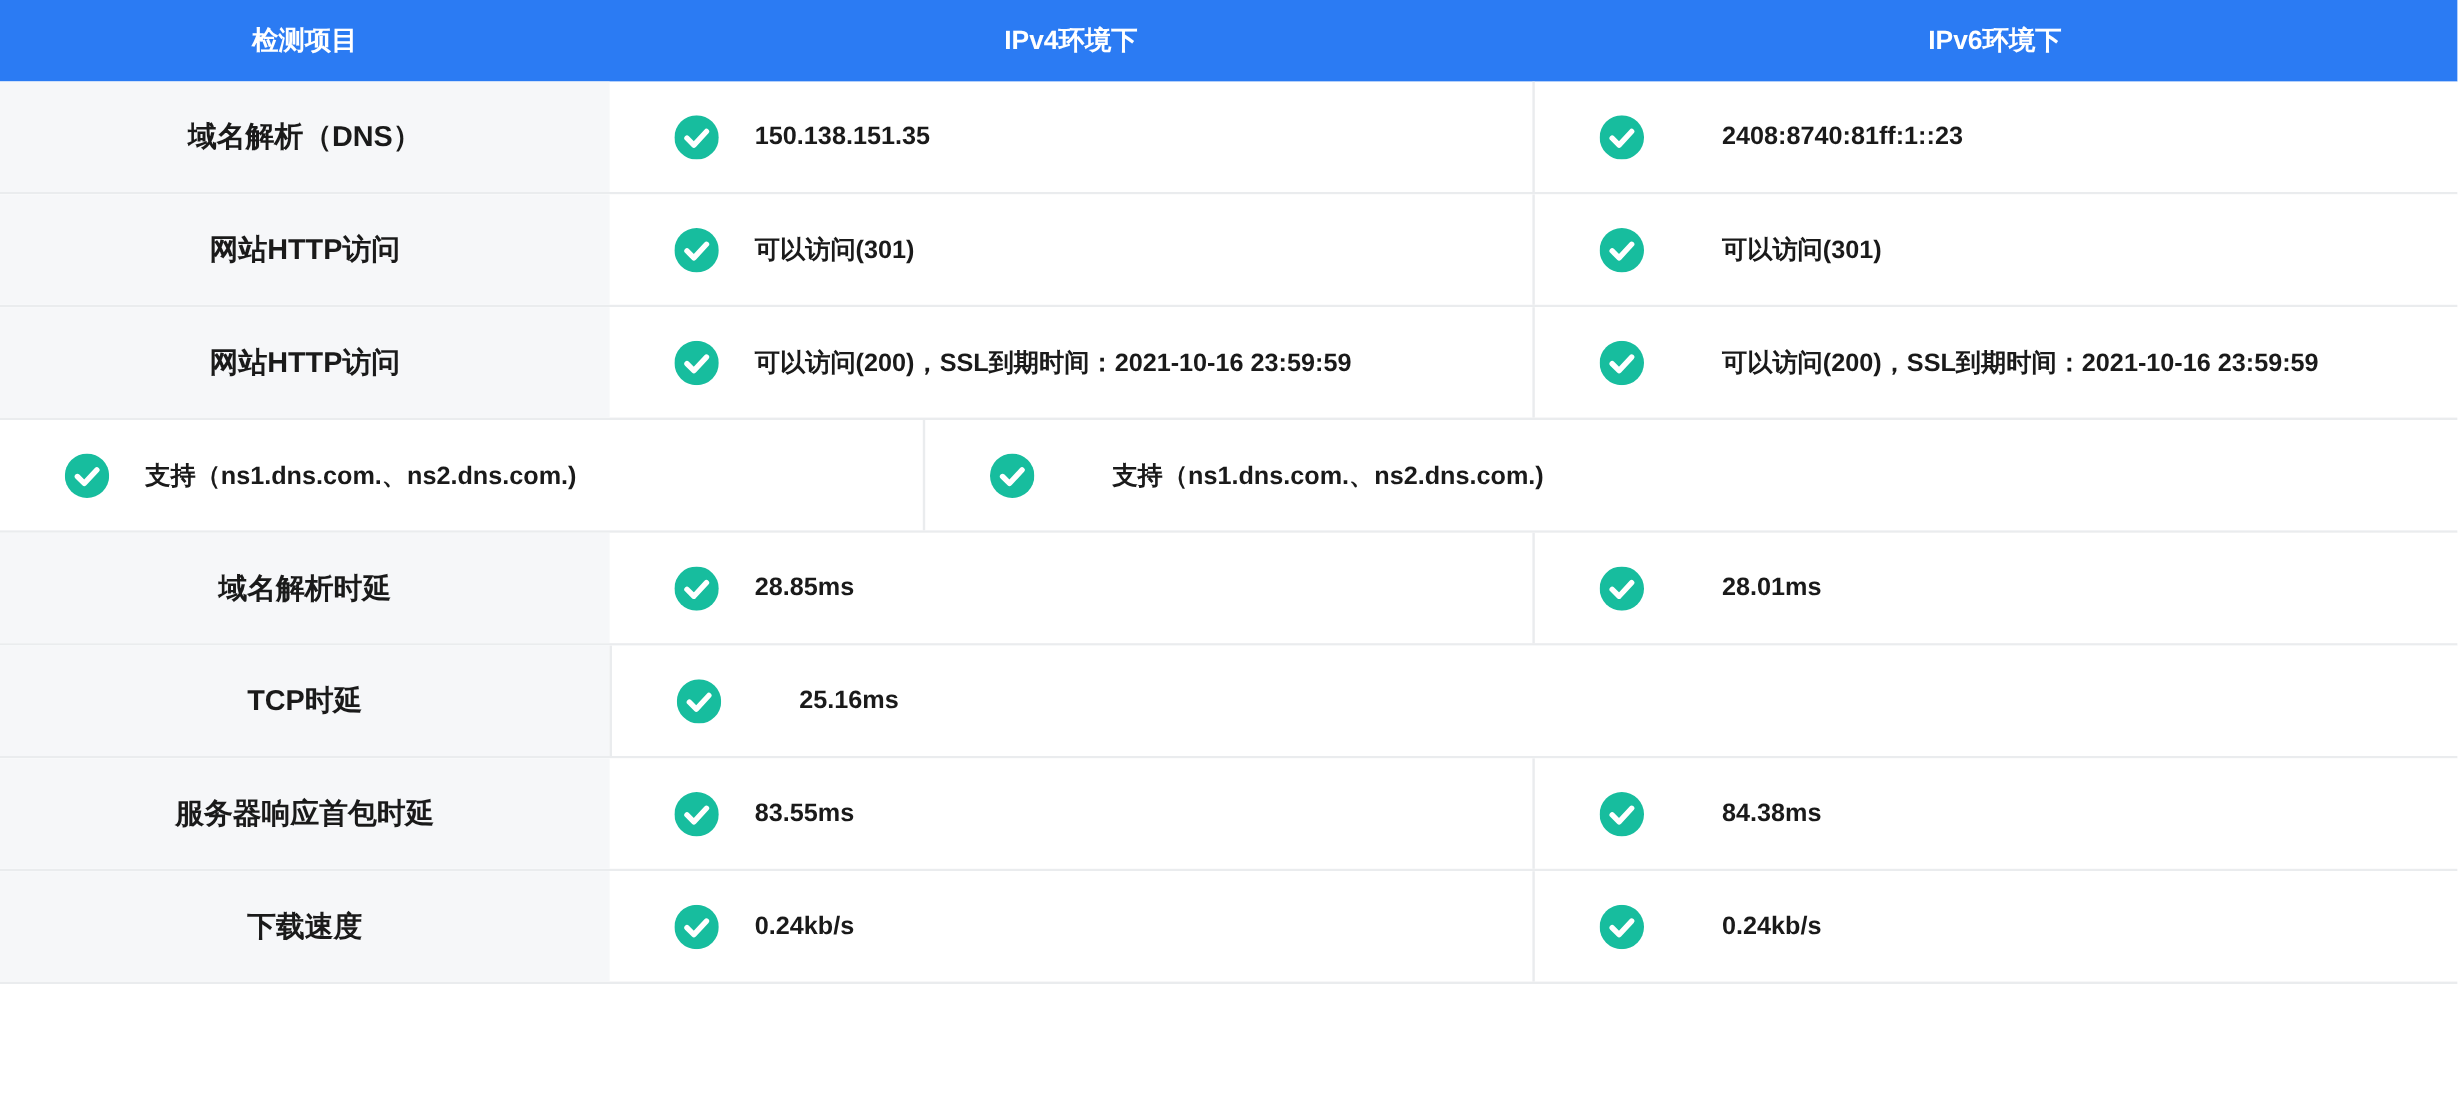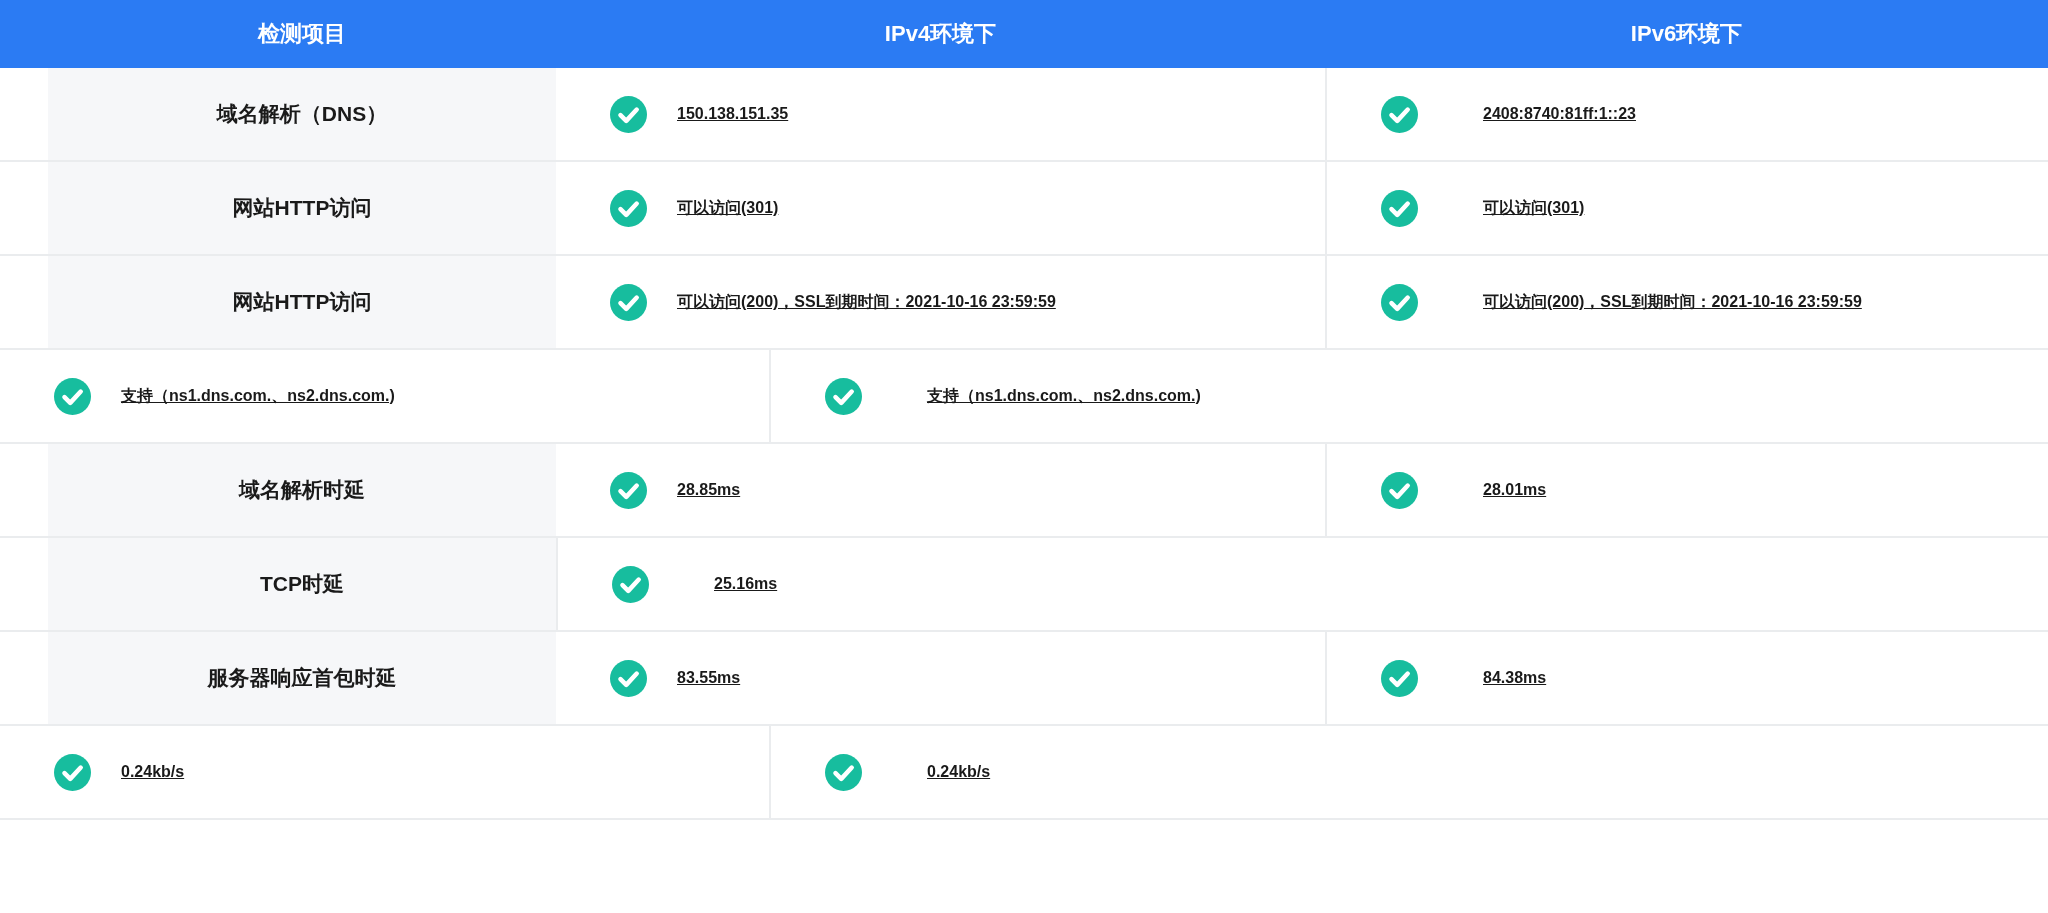--- a/index.html
+++ b/index.html
@@ -17,33 +17,33 @@
   .table{width:2048px;height:913px;display:flex;flex-direction:column;}
   .header-row{
     display:flex;height:68px;flex:0 0 68px;background:var(--header-bg);
     color:var(--header-text);font-size:22px;align-items:center;
   }
   .row{
     display:flex;height:94px;flex:0 0 94px;border-bottom:2px solid var(--divider);
     background:#ffffff;
   }
   .cell{display:flex;align-items:center;height:100%;}
-  .col-item{width:508px;flex:0 0 508px;justify-content:center;margin-left:48px;}
+  .col-item{width:508px;flex:0 0 508px;justify-content:center;}
   .col-v4{width:769px;flex:0 0 769px;}
   .col-v6{flex:1 1 auto;}
   .header-row .cell{justify-content:center;}
   .row .col-item{background:var(--item-col-bg);}
   .row .col-v6{border-left:2px solid var(--divider);gap:35px;}
   .value-cell{padding-left:54px;}
-  .item-label{font-size:21px;}
+  .item-label{font-size:24px;}
   .check{
     width:37px;height:37px;flex:0 0 37px;display:inline-flex;border-radius:50%;
   }
   .check svg{width:37px;height:37px;display:block;}
-  .value{font-size:16px;margin-left:30px;white-space:nowrap;text-decoration:underline;}
+  .value{font-size:21px;margin-left:30px;white-space:nowrap;}
 </style>
 </head>
 <body>
 
 <div class="table">
   <div class="header-row">
     <div class="cell col-item">
       <span>检测项目</span>
     </div>
     <div class="cell col-v4">
@@ -205,20 +205,23 @@
           <circle cx="18" cy="18" r="18" class="check-bg" fill="#17bd9e"></circle>
           <path d="M10.2 18.6 L15.8 24.2 L26 13.2" fill="none" stroke="#ffffff" stroke-width="4.4" stroke-linecap="round" stroke-linejoin="round"></path>
         </svg>
       </span>
       <span class="value">84.38ms</span>
     </div>
   </div>
 
 
   <div class="row">
+    <div class="cell col-item">
+      <span class="item-label">下载速度</span>
+    </div>
     <div class="cell col-v4 value-cell">
       <span class="check">
         <svg viewBox="0 0 36 36" aria-hidden="true">
           <circle cx="18" cy="18" r="18" class="check-bg" fill="#17bd9e"></circle>
           <path d="M10.2 18.6 L15.8 24.2 L26 13.2" fill="none" stroke="#ffffff" stroke-width="4.4" stroke-linecap="round" stroke-linejoin="round"></path>
         </svg>
       </span>
       <span class="value">0.24kb/s</span>
     </div>
     <div class="cell col-v6 value-cell">

